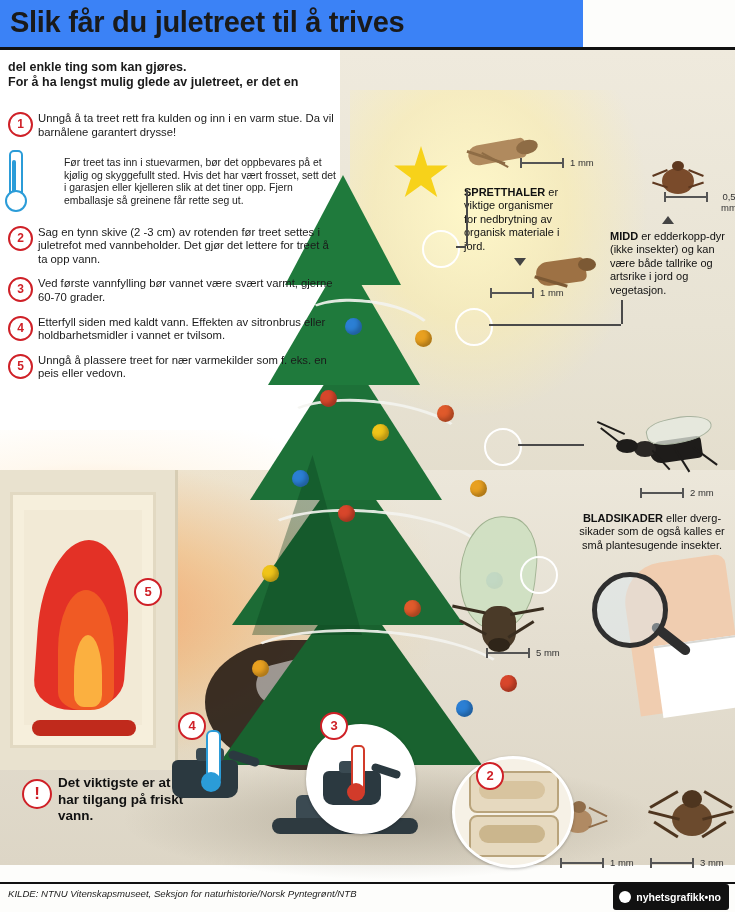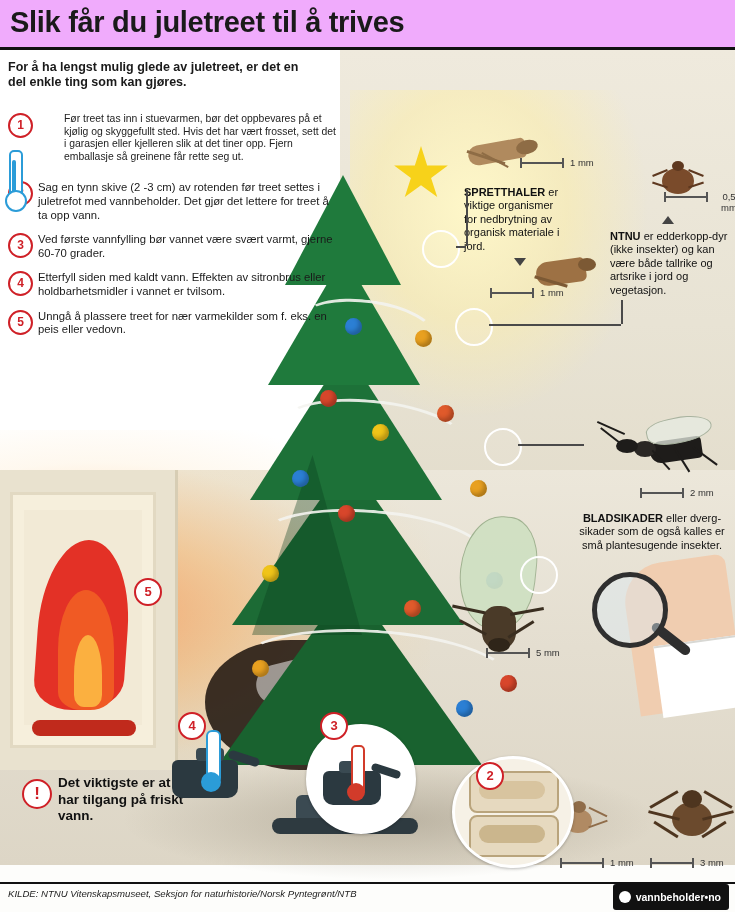--- a/index.html
+++ b/index.html
@@ -6,21 +6,21 @@
   body{
     width:735px;height:912px;
     font-family:"Liberation Sans", sans-serif;
     background:#ffffff;
     overflow:hidden;
     position:relative;
   }
   #root{position:relative;width:735px;height:912px;overflow:hidden;background:#fdfdfb;}
 
   
-  .title-bar{position:absolute;left:0;top:0;width:735px;height:48px;background:#f0abfc;}
+  .title-bar{position:absolute;left:0;top:0;width:583px;height:48px;background:#3b82f6;}
   .title-bar .title{
     position:absolute;left:10px;top:6px;
     font-size:29px;font-weight:bold;color:#1a1a1a;letter-spacing:-0.3px;
   }
   .title-rule{position:absolute;left:0;top:47px;width:735px;height:3px;background:#111;}
 
   
   .bg-sky{
     position:absolute;left:335px;top:50px;width:400px;height:455px;
     background:linear-gradient(180deg,#efeadd 0%,#e8e3d4 60%,#e3ddcc 100%);
@@ -91,21 +91,21 @@
     font-size:12.5px;font-weight:bold;color:#1a1a1a;line-height:15px;
   }
   .steps{position:absolute;left:8px;top:112px;width:330px;}
   .step{position:relative;margin-bottom:11px;padding-left:30px;min-height:26px;}
   .step-num{
     position:absolute;left:0;top:0;width:21px;height:21px;border-radius:50%;
     background:#ffffff;border:2px solid #cf2027;color:#cf2027;
     font-size:12px;font-weight:bold;text-align:center;line-height:21px;
   }
   .step-text{font-size:11.3px;line-height:13.6px;color:#1a1a1a;}
-  .step-sub{font-size:10.4px;line-height:12.6px;color:#222;margin-top:1px;}
+  .step-sub{font-size:10.4px;line-height:12.6px;color:#222;margin-top:18px;}
 
   
   .thermo-left{position:absolute;left:4px;top:150px;width:20px;height:62px;}
   .thermo-left .tube{position:absolute;left:5px;top:0;width:10px;height:46px;background:#fff;border:2px solid #2b9cd8;border-radius:5px;}
   .thermo-left .bulb{position:absolute;left:1px;top:40px;width:18px;height:18px;border-radius:50%;background:#fff;border:2px solid #2b9cd8;}
   .thermo-left .merc{position:absolute;left:8px;top:10px;width:4px;height:40px;background:#2b9cd8;border-radius:2px;}
 
   
   .note{position:absolute;left:22px;top:775px;width:200px;}
   .note-ico{
@@ -231,28 +231,29 @@
 
   <div style="position:absolute;left:296px;top:795px;width:96px;height:28px;background:#3b4a52;border-radius:6px;"></div>
   <div style="position:absolute;left:272px;top:818px;width:146px;height:16px;background:#2e3a40;border-radius:8px;"></div>
 
   <div class="title-bar">
     <div class="title">Slik får du juletreet til å trives</div>
   </div>
   <div class="title-rule"></div>
 
   <div class="intro">
+    <div>del enkle ting som kan gjøres.</div>
     <div>For å ha lengst mulig glede av juletreet, er det en</div>
-    <div>del enkle ting som kan gjøres.</div>
   </div>
 
   <div class="steps">
 
     <div class="step">
       <div class="step-num">1</div>
+      <div class="step-text">Unngå å ta treet rett fra kulden og inn i en varm stue. Da vil barnålene garantert drysse!</div>
       <div class="step-sub" style="margin-left:26px;">Før treet tas inn i stuevarmen, bør det oppbevares på et kjølig og skyggefullt sted. Hvis det har vært frosset, sett det i garasjen eller kjelleren slik at det tiner opp. Fjern emballasje så greinene får rette seg ut.</div>
     </div>
 
     <div class="step" style="margin-top:18px;">
       <div class="step-num">2</div>
       <div class="step-text">Sag en tynn skive (2 -3 cm) av rotenden før treet settes i juletrefot med vannbeholder. Det gjør det lettere for treet å ta opp vann.</div>
     </div>
 
     <div class="step">
       <div class="step-num">3</div>
@@ -321,21 +322,21 @@
     <div style="position:absolute;left:38px;top:24px;width:16px;height:2px;background:#5e381f;transform:rotate(-18deg);"></div>
   </div>
   <div class="scalebar" style="position:absolute;left:664px;top:192px;width:80px;text-align:center;">
     <div class="cap-l"></div>
       <div class="line"></div>
       <div class="cap-r"></div>
     <div class="lbl">0,5 mm</div>
   </div>
   <div class="tri-up" style="position:absolute;left:662px;top:216px;"></div>
   <div class="callout" style="left:610px;top:230px;width:124px;">
-    <b>NTNU</b>
+    <b>MIDD</b>
     <span>er edderkopp-dyr (ikke insekter) og kan være både tallrike og artsrike i jord og vegetasjon.</span>
   </div>
 
   <div class="bug" style="left:590px;top:405px;width:140px;height:80px;">
     <div style="position:absolute;left:60px;top:34px;width:52px;height:22px;background:#1e1c1a;border-radius:26px 10px 10px 26px;transform:rotate(-8deg);"></div>
     <div style="position:absolute;left:44px;top:36px;width:22px;height:16px;background:#2a2724;border-radius:50%;"></div>
     <div style="position:absolute;left:26px;top:34px;width:22px;height:14px;background:#1e1c1a;border-radius:50%;"></div>
     <div style="position:absolute;left:56px;top:12px;width:64px;height:24px;background:rgba(230,235,225,.75);border:1px solid #a9b39f;border-radius:40% 60% 50% 50%;transform:rotate(-12deg);"></div>
     <div style="position:absolute;left:6px;top:22px;width:30px;height:2px;background:#1e1c1a;transform:rotate(24deg);"></div>
     <div style="position:absolute;left:8px;top:30px;width:26px;height:2px;background:#1e1c1a;transform:rotate(38deg);"></div>
@@ -444,16 +445,16 @@
     <div style="position:absolute;left:14px;top:12px;width:86px;height:38px;background:#e6d9bf;border:2px solid #b9a47c;border-radius:8px;"></div>
     <div style="position:absolute;left:24px;top:22px;width:66px;height:18px;background:#d8c49f;border-radius:9px;"></div>
     <div style="position:absolute;left:14px;top:56px;width:86px;height:38px;background:#e6d9bf;border:2px solid #b9a47c;border-radius:8px;"></div>
     <div style="position:absolute;left:24px;top:66px;width:66px;height:18px;background:#cbb68d;border-radius:9px;"></div>
   </div>
 
   <div class="footer-rule"></div>
   <div class="source">KILDE: NTNU Vitenskapsmuseet, Seksjon for naturhistorie/Norsk Pyntegrønt/NTB</div>
   <div class="logo">
     <span class="dot"></span>
-    <span>vannbeholder•no</span>
+    <span>nyhetsgrafikk•no</span>
   </div>
 
 </div>
 
 </body></html>

